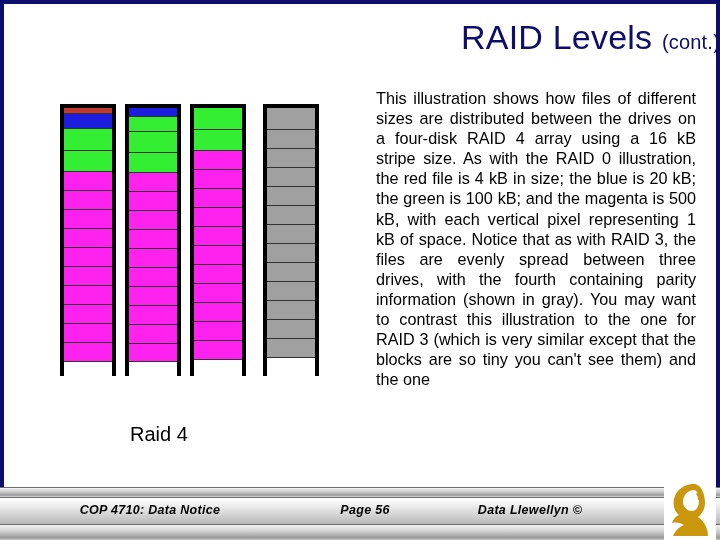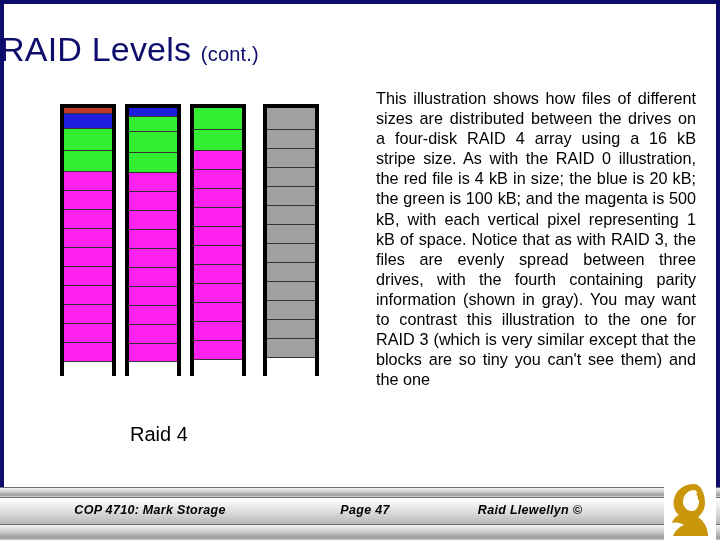--- a/index.html
+++ b/index.html
@@ -32,23 +32,23 @@
   #frame-right {
     position: absolute;
     left: 716px; top: 0;
     width: 4px; height: 540px;
     background: #0d0d6b;
   }
 
   
   #title {
     position: absolute;
-    left: 0; top: 30px;
+    left: 0; top: 18px;
     width: 720px;
-    text-align: left;
+    text-align: right;
     color: #0d0d6b;
     font-size: 34px;
     font-weight: 400;
     letter-spacing: 0.2px;
     white-space: nowrap;
   }
   #title .cont {
     font-size: 20px;
     vertical-align: baseline;
   }
@@ -243,23 +243,23 @@
 
     <div id="raid-label">Raid 4</div>
   </div>
 
   <div id="footer">
     <div class="fbar" id="fbar-a"></div>
     <div class="fbar" id="fbar-b"></div>
     <div class="fbar" id="fbar-c"></div>
 
     <div id="footer-row">
-      <div id="footer-course">COP 4710: Mark Storage</div>
-      <div id="footer-page">Page 47</div>
-      <div id="footer-author">Raid Llewellyn ©</div>
+      <div id="footer-course">COP 4710: Data Notice</div>
+      <div id="footer-page">Page 56</div>
+      <div id="footer-author">Data Llewellyn ©</div>
     </div>
   </div>
 
   <div id="logo">
     <svg width="52" height="62" viewBox="0 0 52 62">
       <g fill="#c9960c">
         <path d="M30 6 C20 6 12 12 10 21 C8.5 28 11 34 15 37 C12 38 9 41 8 45
                  C13 44 17 45 20 47 C15 49 11 53 9 58 L44 58 C44 50 40 43 34 39
                  C38 36 41 31 41 25 C41 14 36 6 30 6 Z
                  M30 12 C33 12 35 17 35 23 C35 29 32 33 28 33

